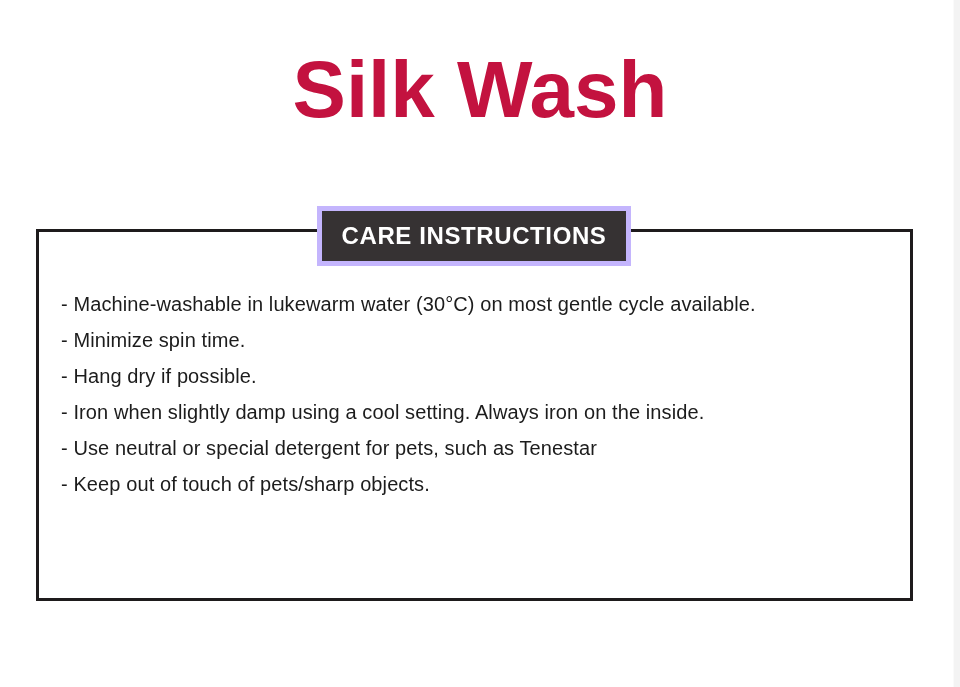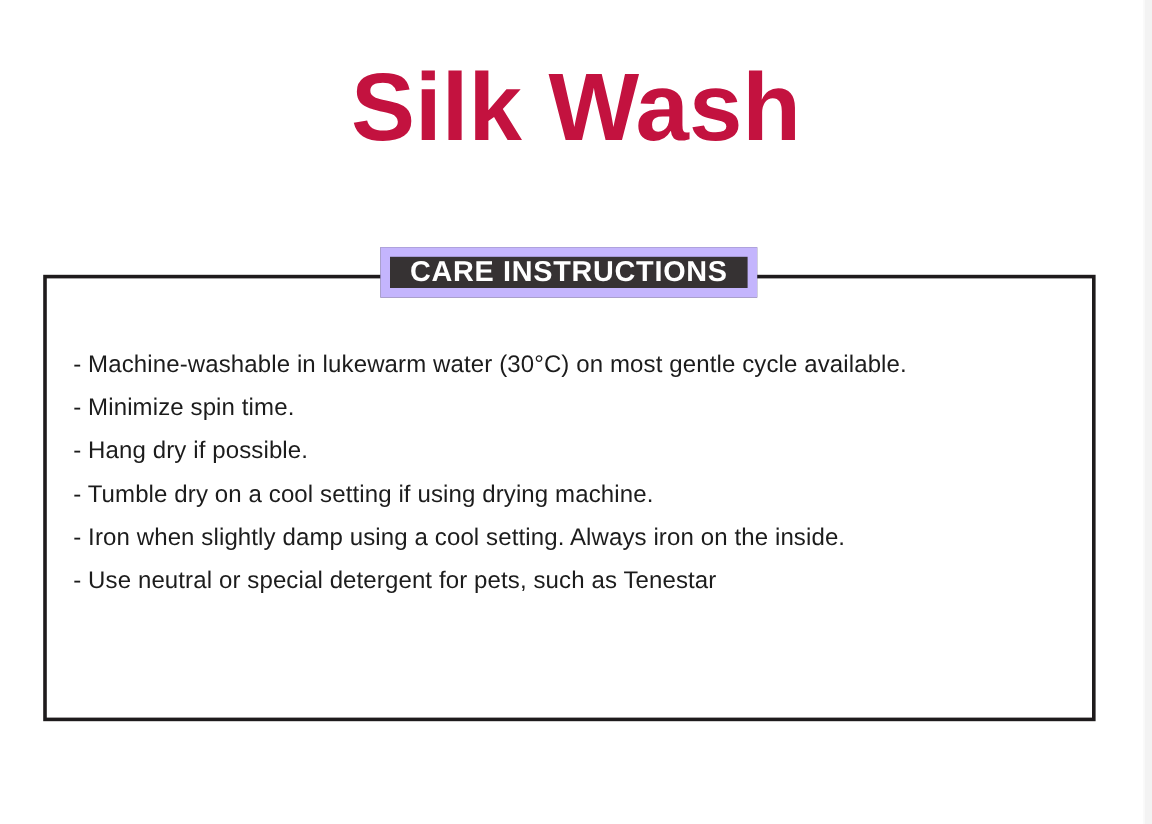--- a/index.html
+++ b/index.html
@@ -35,23 +35,23 @@
     position: absolute;
     left: 36px; top: 229px;
     width: 877px; height: 372px;
     border: 3px solid #1e1b1c;
     background: #ffffff;
   }
 
   .card-header {
     position: absolute;
     left: 317px; top: 206px;
-    width: 314px; height: 42px;
+    width: 314px; height: 60px;
     background: #363233;
-    border: 8px solid #c4b5fd;
+    border: 5px solid #c4b5fd;
     color: #ffffff;
     display: flex;
     align-items: center;
     justify-content: center;
     font-size: 24px;
     font-weight: 700;
     letter-spacing: 0.6px;
     z-index: 2;
   }
 
@@ -94,29 +94,31 @@
 
     <div class="instruction-item">
       <span class="instruction-line">- Minimize spin time.</span>
     </div>
 
     <div class="instruction-item">
       <span class="instruction-line">- Hang dry if possible.</span>
     </div>
 
     <div class="instruction-item">
-      <span class="instruction-line">- Tumble dry on a cool setting if using drying machine.</span>
     </div>
 
     <div class="instruction-item">
       <span class="instruction-line">- Iron when slightly damp using a cool setting. Always iron on the inside.</span>
     </div>
 
     <div class="instruction-item">
       <span class="instruction-line">- Use neutral or special detergent for pets, such as Tenestar</span>
     </div>
 
+    <div class="instruction-item">
+      <span class="instruction-line">- Keep out of touch of pets/sharp objects.</span>
+    </div>
 
   </div>
 
   <div class="edge-strip"></div>
 
 </div>
 
 </body></html>

